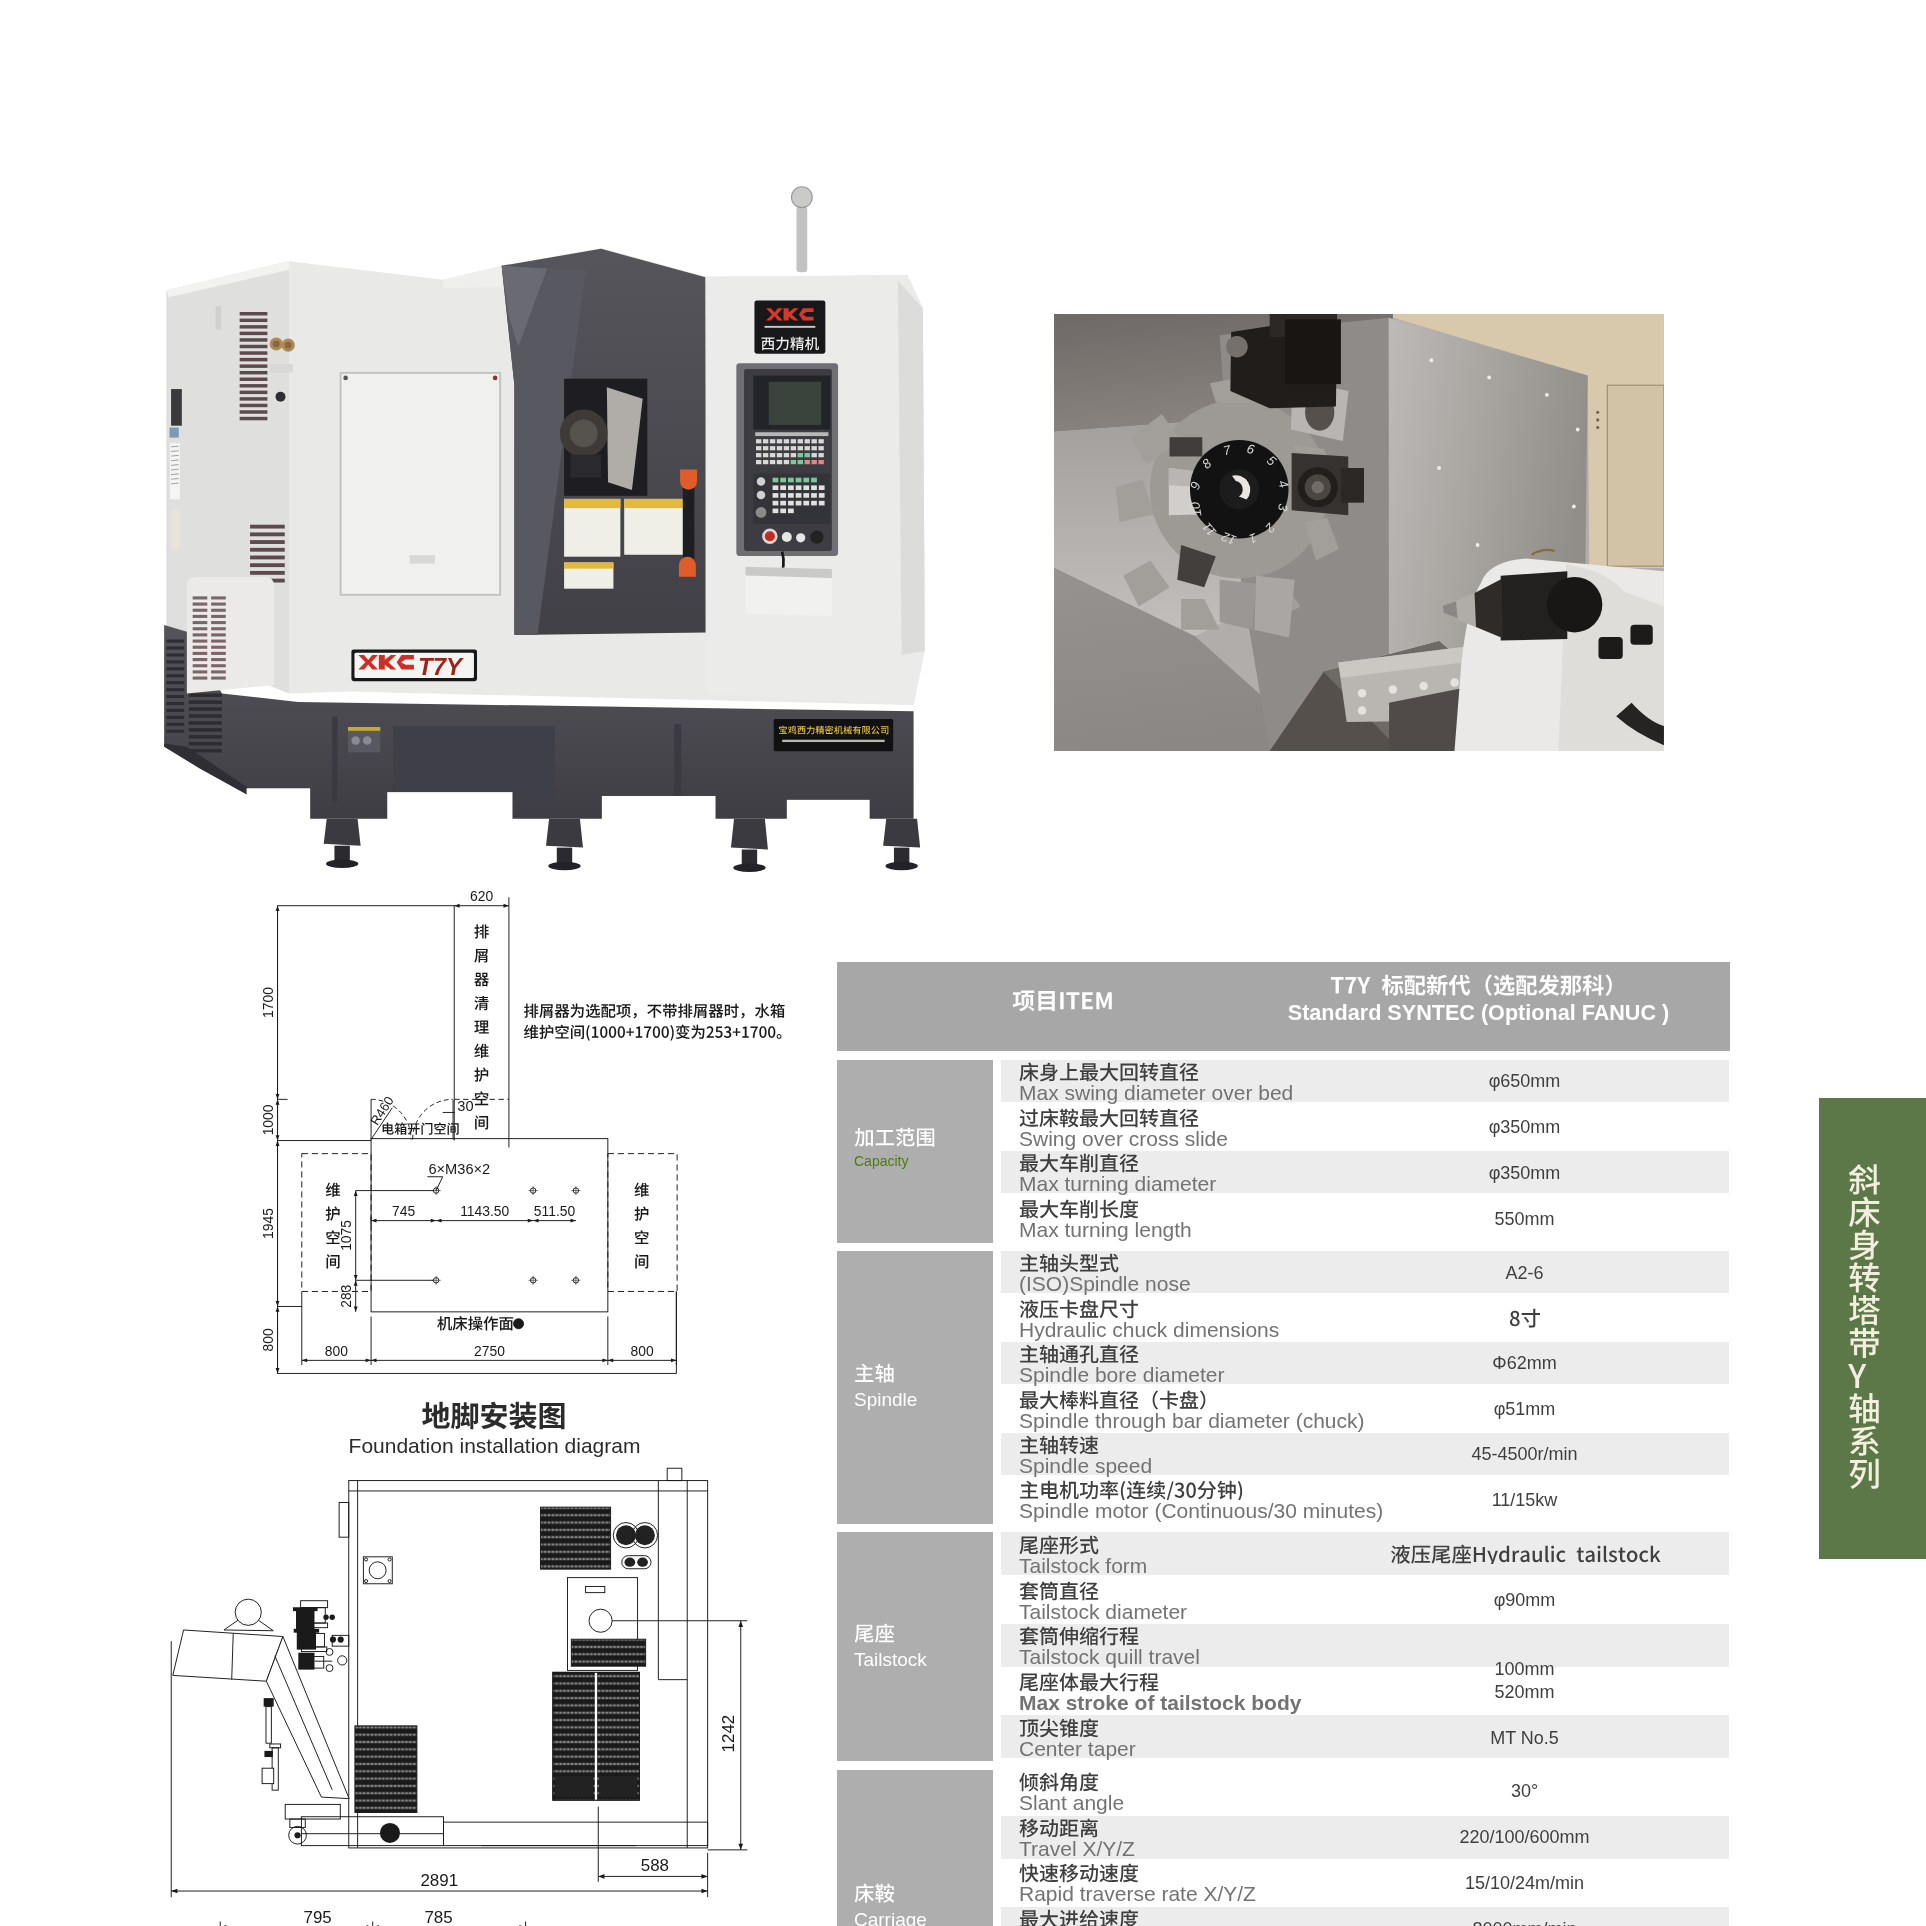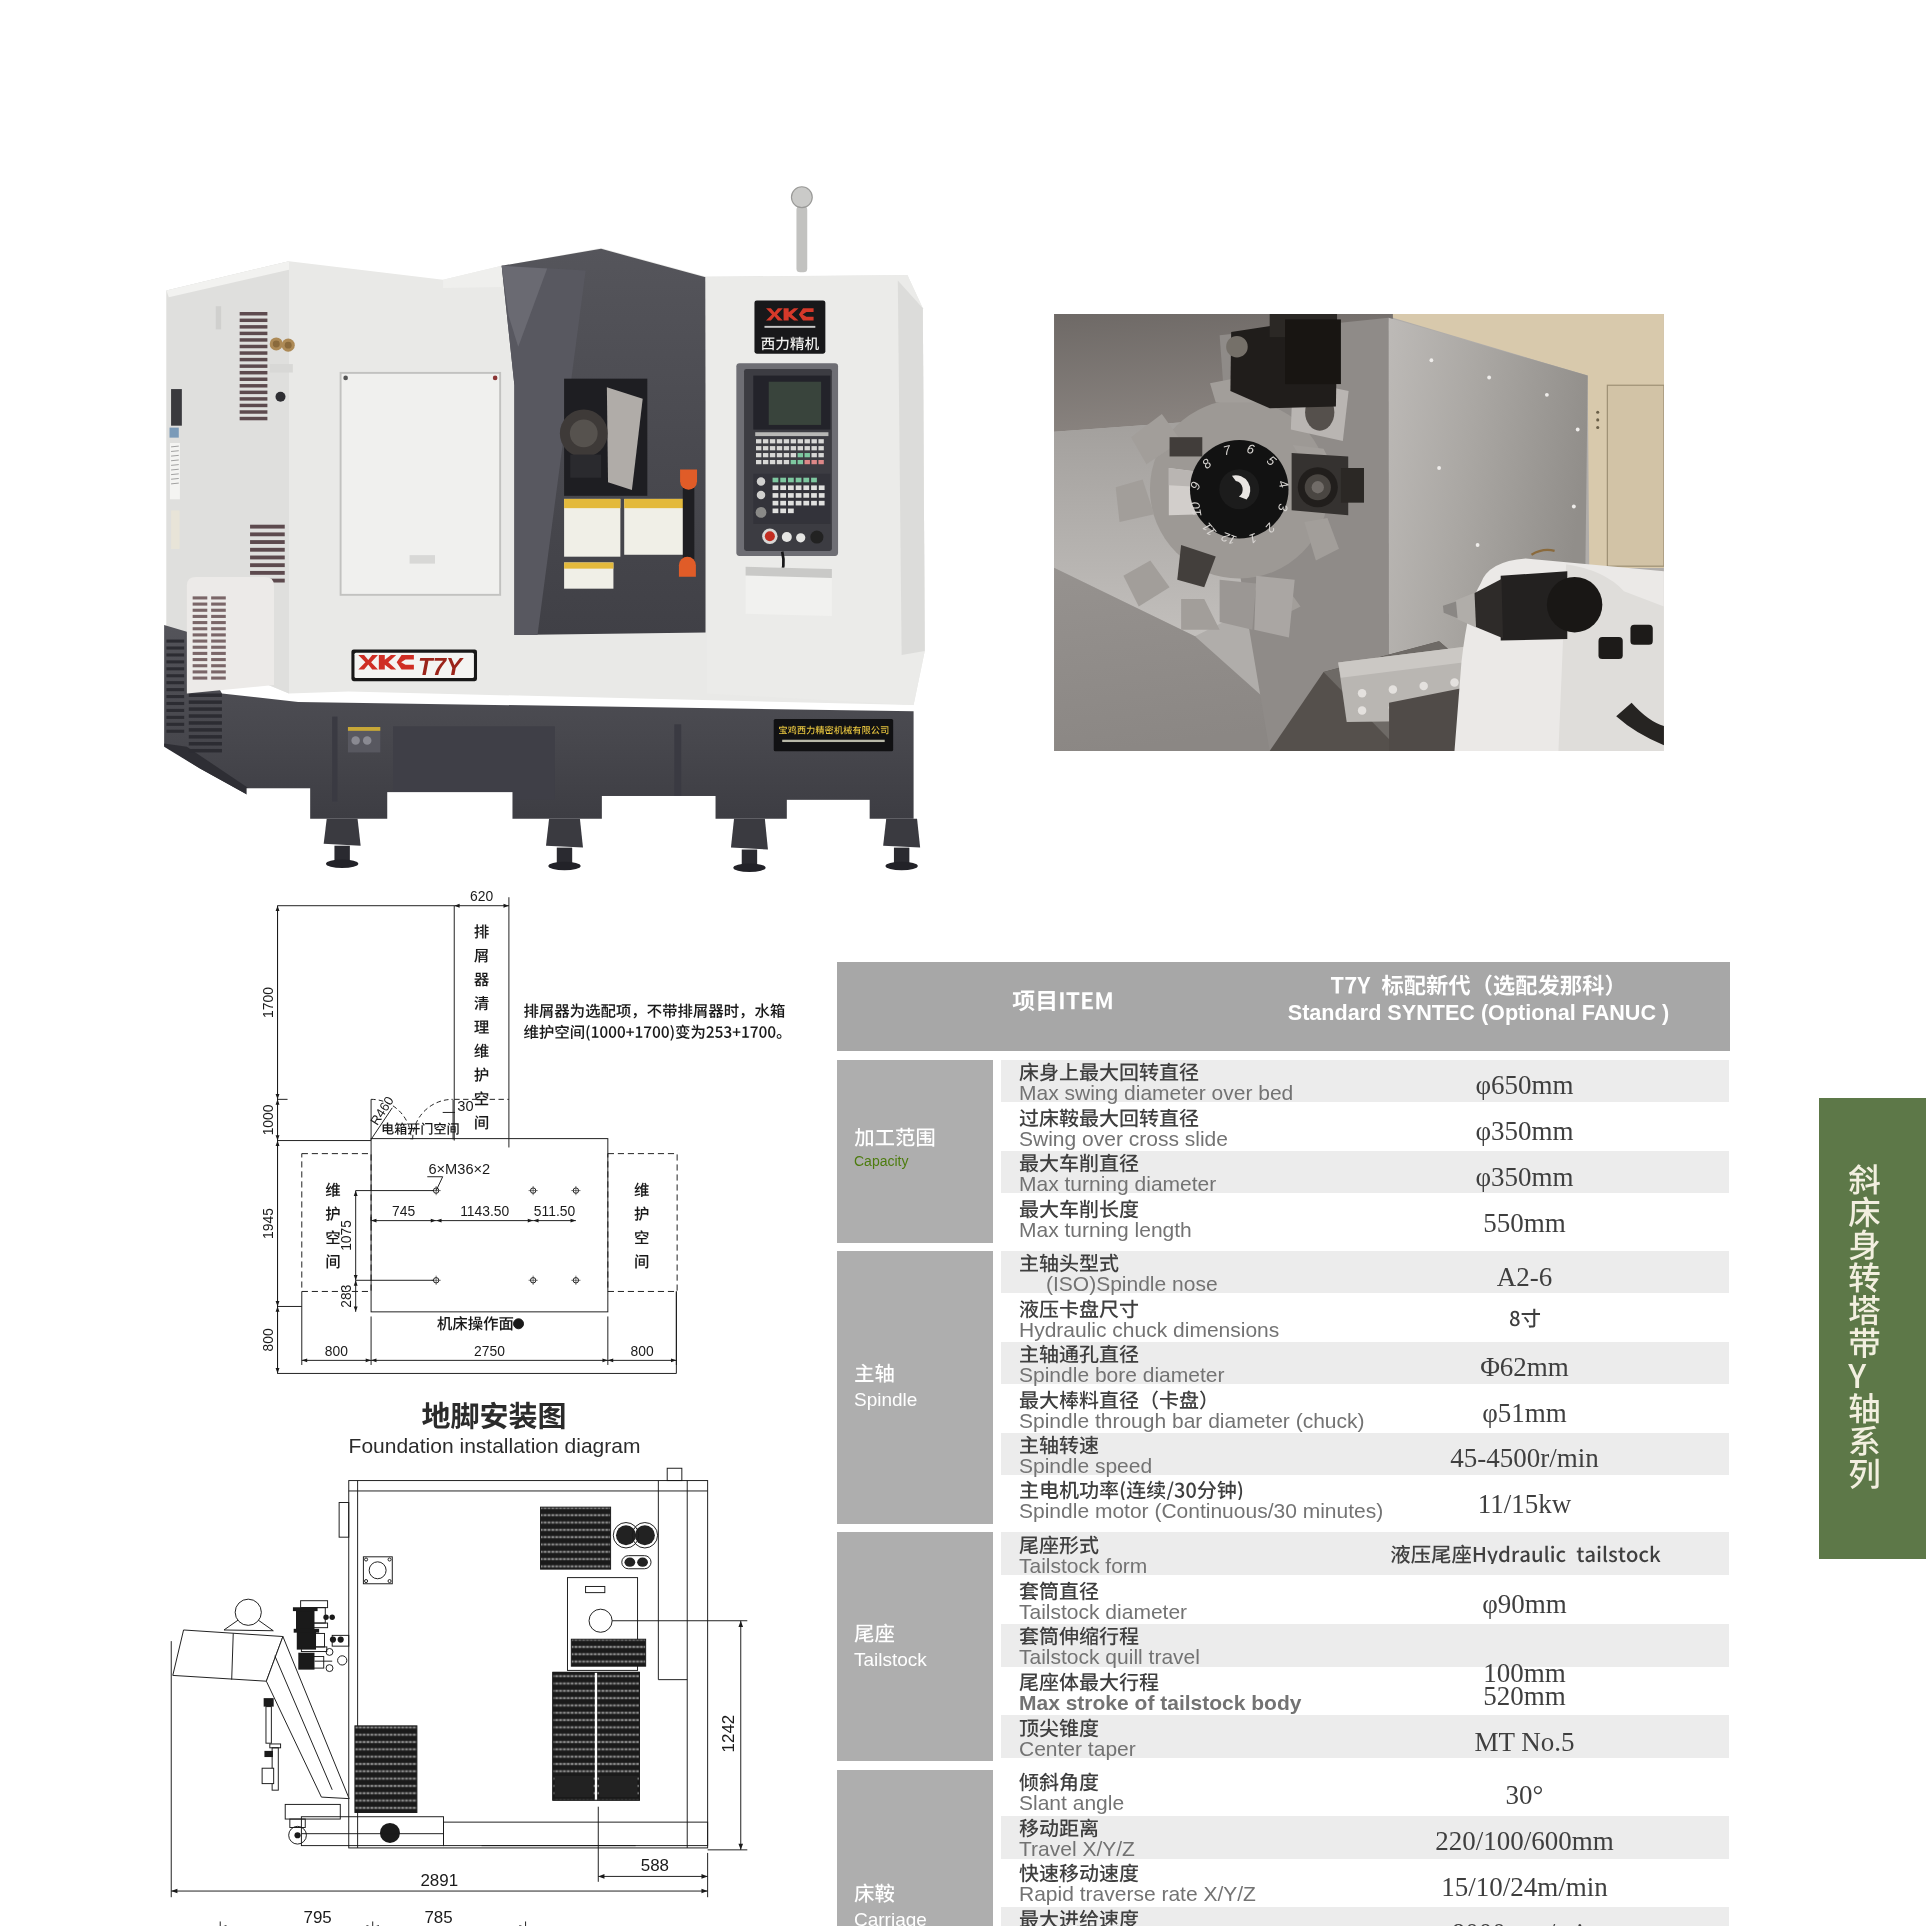--- a/index.html
+++ b/index.html
@@ -1,18 +1,18 @@
 <!DOCTYPE html>
 <html style="font-size:6.2px"><head><meta charset="utf-8"><style>
 html,body{margin:0;padding:0;background:#fff;}
 *{box-sizing:border-box;font-family:'Liberation Sans',sans-serif;}
 #page{position:relative;width:1938px;height:2648px;background:#fff;overflow:hidden;}
 .ab{position:absolute;}
 .en{color:#737373;font-size:21px;line-height:1;white-space:nowrap;}
-.val{color:#3f3f3f;font-size:27px;line-height:1;white-space:nowrap;text-align:center;font-family:Liberation Serif, serif;}
+.val{color:#3f3f3f;font-size:18px;line-height:1;white-space:nowrap;text-align:center;}
 </style></head><body>
 <div id="page">
 
 <div class="ab" style="left:837px;top:962px;width:893px;height:89px;background:#a7a7a7;"></div>
 <svg style="position:absolute;left:1012px;top:989px;" width="102" height="23" viewBox="0 0 4423 1000" fill="#ffffff">
       <use href="#b9879" x="0"></use>
       <use href="#b76ee" x="1000"></use>
       <use href="#b49" x="2000"></use>
       <use href="#b54" x="2330"></use>
       <use href="#b45" x="2955"></use>
@@ -105,21 +105,21 @@
 <div class="ab" style="left:854px;top:1390px;color:#fff;font-size:19px;line-height:1;white-space:nowrap;">Spindle</div>
 
 <div class="ab" style="left:1001px;top:1251px;width:728px;height:42px;background:#ececec;"></div>
 <svg style="position:absolute;left:1019px;top:1253px;" width="100" height="20" viewBox="0 0 5000 1000" fill="#3f3f3f">
       <use href="#r4e3b" x="0"></use>
       <use href="#r8f74" x="1000"></use>
       <use href="#r5934" x="2000"></use>
       <use href="#r578b" x="3000"></use>
       <use href="#r5f0f" x="4000"></use>
     </svg>
-<div class="en ab" style="left:1019px;top:1273px;margin-left:27px;">(ISO)Spindle nose</div>
+<div class="en ab" style="left:1019px;top:1273px;">(ISO)Spindle nose</div>
 <div class="val ab" style="left:1255px;top:1264px;width:539px;">A2-6</div>
 
 <svg style="position:absolute;left:1019px;top:1299px;" width="120" height="20" viewBox="0 0 6000 1000" fill="#3f3f3f">
       <use href="#r6db2" x="0"></use>
       <use href="#r538b" x="1000"></use>
       <use href="#r5361" x="2000"></use>
       <use href="#r76d8" x="3000"></use>
       <use href="#r5c3a" x="4000"></use>
       <use href="#r5bf8" x="5000"></use>
     </svg>

